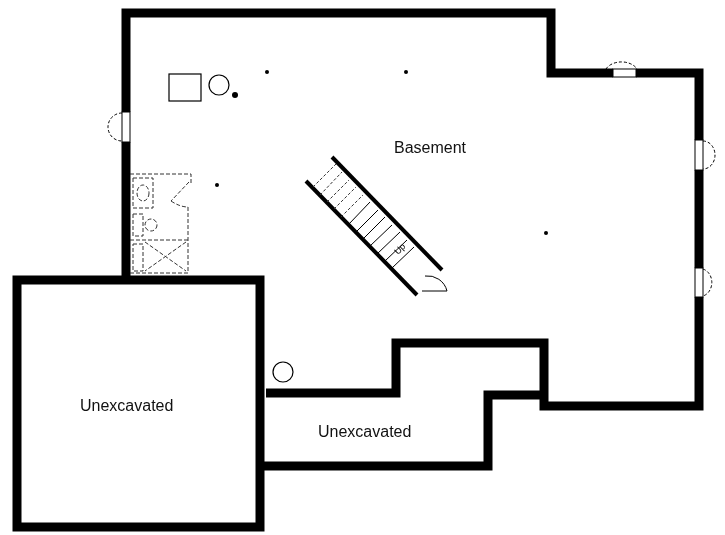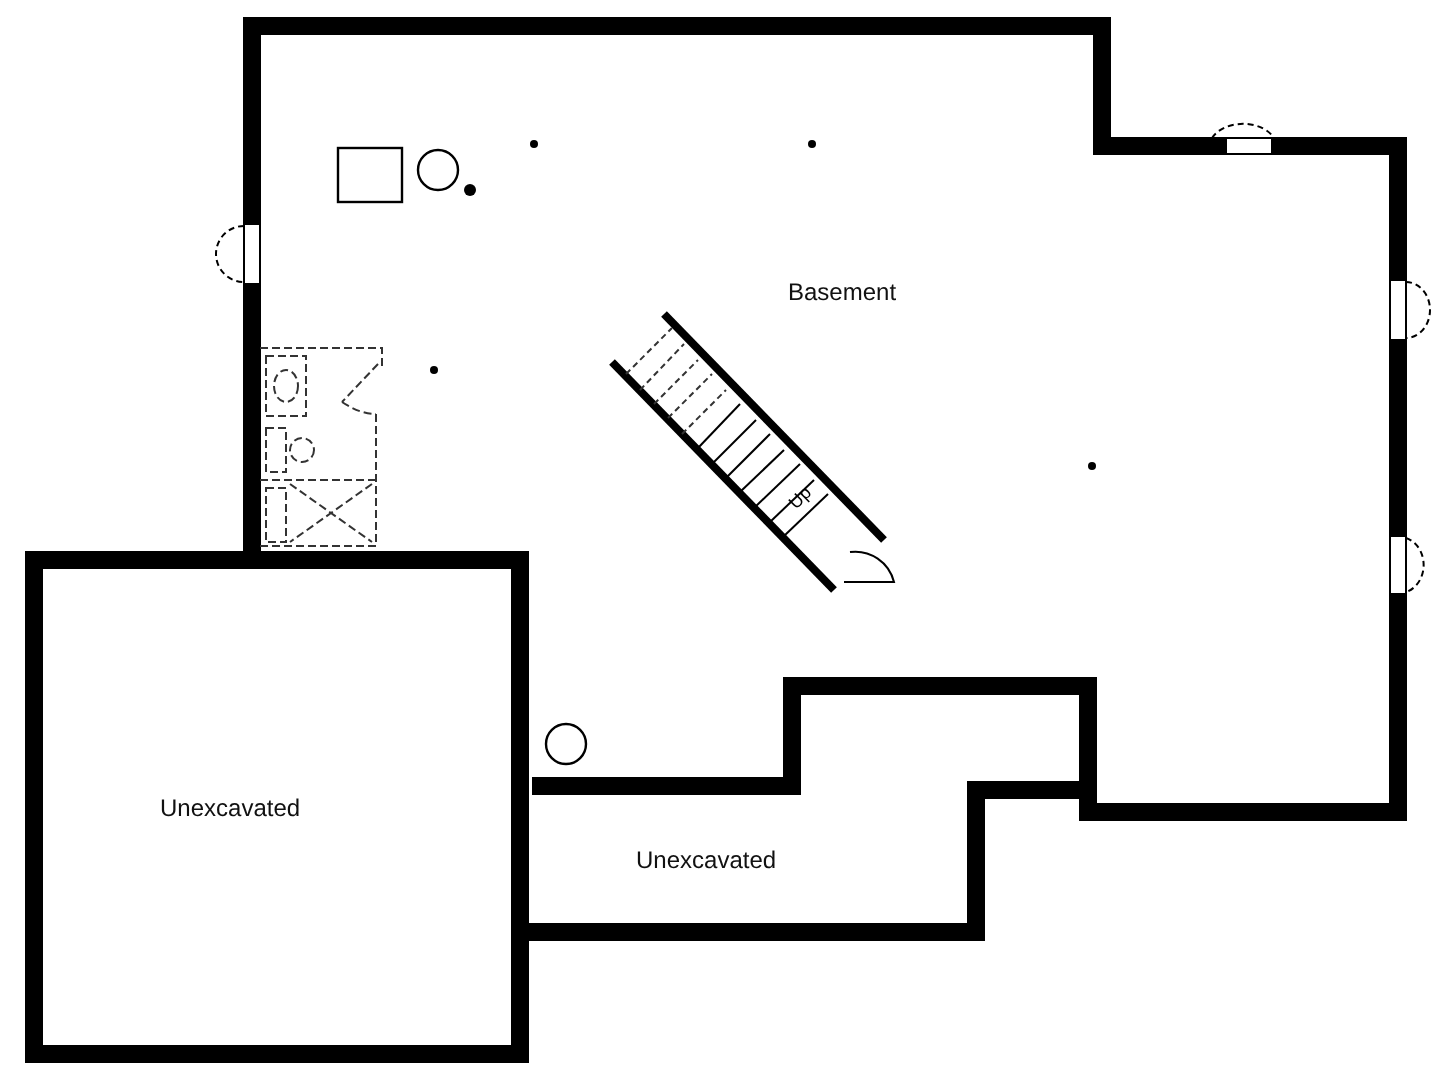--- a/index.html
+++ b/index.html
@@ -1,18 +1,18 @@
 <!DOCTYPE html>
 <html><head>
   <meta charset="utf-8">
   <style>
     html, body { margin:0; padding:0; background:#ffffff; }
     body { width:725px; height:535px; overflow:hidden; position:relative; font-family:"Liberation Sans", sans-serif; }
     svg { position:absolute; left:0; top:0; }
-    .label { position:absolute; color:#111; font-family:"Liberation Sans", sans-serif; font-size:12px; white-space:nowrap; }
+    .label { position:absolute; color:#111; font-family:"Liberation Sans", sans-serif; font-size:16px; white-space:nowrap; }
   </style>
 </head>
 <body>
 
 <svg width="725" height="535" viewBox="0 0 725 535">
 
   <g fill="none" stroke="#000" stroke-width="9" stroke-linejoin="miter">
 
     <polyline points="126,112 126,13 551,13 551,73 613,73"></polyline>
     <polyline points="636,73 699,73 699,140"></polyline>

